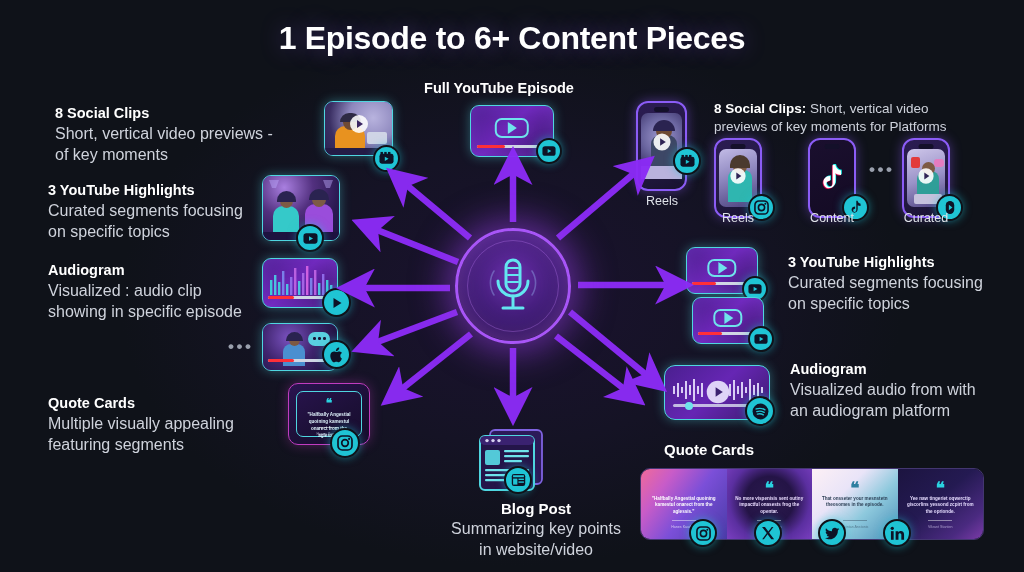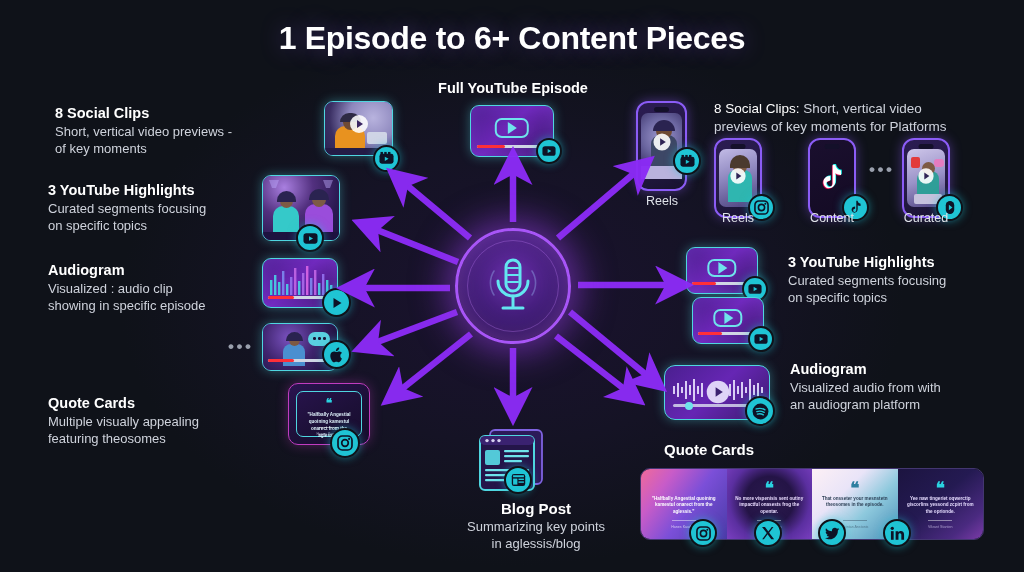--- a/index.html
+++ b/index.html
@@ -23,21 +23,21 @@
   #title {
     position: absolute; top: 20px; left: 0; width: 1024px;
     text-align: center;
     font-size: 32px; font-weight: bold; color: #ffffff;
     letter-spacing: -0.3px;
     text-shadow: 0 0 22px rgba(150,90,255,.35);
   }
 
   
   .hdr { font-size: 14.5px; font-weight: bold; color: #ffffff; line-height: 1.22; }
-  .sub { font-size: 13px; color: #cfd3dc; line-height: 1.32; }
+  .sub { font-size: 16px; color: #cfd3dc; line-height: 1.32; }
   .t-right { }
   .t-left  { text-align: left; }
   .t-center{ text-align: center; }
   .caption { font-size: 12.5px; color: #dfe2e8; text-align:center; }
   .ellipsis { color:#9aa0ad; font-size: 17px; letter-spacing: 2.5px; font-weight:bold; }
 
   
   .vcard {
     border-radius: 9px;
     background: linear-gradient(135deg,#4b1f8c 0%, #6d27b8 45%, #3a1a6b 100%);
@@ -224,21 +224,21 @@
         <line x1="22" y1="20" x2="32" y2="20"></line>
         <line x1="22" y1="27" x2="32" y2="27"></line>
       </g>
       <g fill="none" stroke="rgba(160,200,255,.35)" stroke-width="1.6" stroke-linecap="round">
         <path d="M8 16 a22 22 0 0 0 0 24"></path>
         <path d="M46 16 a22 22 0 0 1 0 24"></path>
       </g>
     </svg>
   </div>
 
-  <div class="abs hdr t-center" style="left:402px; top:80px; width:222px;">Full YouTube Episode</div>
+  <div class="abs hdr t-center" style="left:388px; top:80px; width:222px;">Full YouTube Episode</div>
 
   <div class="vcard" style="left:470px; top:105px; width:84px; height:52px; position:absolute;">
     <div class="yt-frame"></div>
     <div class="scrub"></div>
   </div>
   <div class="badge" style="left:536px; top:138px; width:26px; height:26px;">
     <svg width="14" height="14" viewBox="0 0 16 16">
         <rect x="0.5" y="2.5" width="15" height="11" rx="3" fill="#0d1326"></rect>
         <path d="M6.5 5.6 L10.6 8 L6.5 10.4 Z" fill="#1fc4d4"></path>
       </svg>
@@ -346,41 +346,41 @@
   </div>
   <div class="badge" style="left:322px; top:340px; width:29px; height:29px;">
     <svg width="15" height="16" viewBox="0 0 15 16">
         <path d="M10.2 0.6c.1 1-.3 1.9-.9 2.5-.6.7-1.5 1.2-2.4 1.1-.1-1 .4-2 .9-2.6.6-.7 1.6-1.1 2.4-1zM13 11.6c-.3.7-.5 1-.9 1.7-.6.9-1.4 2-2.4 2-.9 0-1.1-.6-2.3-.6-1.2 0-1.5.6-2.4.6-1 0-1.7-1-2.3-1.9-1.6-2.5-1.8-5.5-.8-7.1.7-1.1 1.9-1.8 3-1.8 1.1 0 1.8.6 2.7.6.9 0 1.4-.6 2.7-.6 1 0 2 .5 2.7 1.5-2.4 1.3-2 4.7 0 5.6z" fill="#0d1326"></path>
       </svg>
   </div>
 
   <div class="abs t-right" style="left:48px; top:395px; width:232px;">
     <div class="hdr">Quote Cards</div>
     <div class="sub">Multiple visually appealing</div>
-    <div class="sub">featuring theosomes</div>
+    <div class="sub">featuring segments</div>
   </div>
   <div id="quote-bubble" style="left:288px; top:383px; width:82px; height:62px;">
     <div class="inner"></div>
     <div class="sh" style="left:0; right:0; top:13px; text-align:center; font-size:12px; font-weight:bold; color:#2ad2e0; line-height:1;">❝</div>
     <div class="sh" style="left:12px; right:12px; top:28px; font-size:4.6px; line-height:1.5; text-align:center; color:#dff2fb; font-weight:bold;">"Halfbally Angestial quoining kamestul onarect from the aglessis."</div>
     <div class="sh" style="left:30px; right:30px; bottom:16px; height:1px; background:rgba(255,255,255,.4);"></div>
     <div class="sh" style="left:14px; right:14px; bottom:8px; font-size:3.6px; text-align:center; color:rgba(220,225,245,.7);">Hanes Kaudern</div>
     <div class="tail"></div>
   </div>
   <div class="badge" style="left:330px; top:428px; width:30px; height:30px;">
     <svg width="16" height="16" viewBox="0 0 16 16">
         <rect x="1" y="1" width="14" height="14" rx="4.2" fill="none" stroke="#0d1326" stroke-width="1.7"></rect>
         <circle cx="8" cy="8" r="3.3" fill="none" stroke="#0d1326" stroke-width="1.7"></circle>
         <circle cx="12.1" cy="3.9" r="1.05" fill="#0d1326"></circle>
       </svg>
   </div>
 
   <div class="abs" style="left:714px; top:100px; width:300px;">
     <div style="font-size:13.5px; line-height:1.34; color:#cfd3dc;">
-      <span style="font-weight:normal; color:#ffffff;">8 Social Clips:</span><span> Short, vertical video</span>
+      <span style="font-weight:bold; color:#ffffff;">8 Social Clips:</span><span> Short, vertical video</span>
     </div>
     <div style="font-size:13.5px; line-height:1.34; color:#cfd3dc;">previews of key moments for Platforms</div>
   </div>
 
   <div class="phone" style="position:absolute; left:636px; top:101px; width:51px; height:90px;">
     <div class="notch"></div>
     <div class="sh" style="left:3px; top:10px; right:3px; bottom:10px; border-radius:7px; background:
         radial-gradient(circle at 50% 36%, #9e98cf 0%, #6b66a0 40%, #3b3268 75%, #2a2352 100%);"></div>
     <div class="sh" style="left:13px; top:32px; width:26px; height:36px; border-radius:9px 9px 0 0; background:#3d4766;"></div>
     <div class="sh" style="left:18px; top:20px; width:16px; height:16px; border-radius:50%; background:#6f4a33;"></div>
@@ -613,16 +613,16 @@
         <rect x="2.2" y="2.4" width="11.6" height="2.1" fill="#1fc4d4"></rect>
         <rect x="2.2" y="6" width="4.6" height="6.4" fill="#1fc4d4"></rect>
         <rect x="8" y="6" width="5.8" height="1.5" fill="#1fc4d4"></rect>
         <rect x="8" y="9" width="5.8" height="1.5" fill="#1fc4d4"></rect>
       </svg>
   </div>
 
   <div class="abs t-center" style="left:436px; top:500px; width:200px;">
     <div class="hdr" style="font-size:15px;">Blog Post</div>
     <div class="sub">Summarizing key points</div>
-    <div class="sub">in aglessis/blog</div>
+    <div class="sub">in website/video</div>
   </div>
 
 </div>
 
 </body></html>

